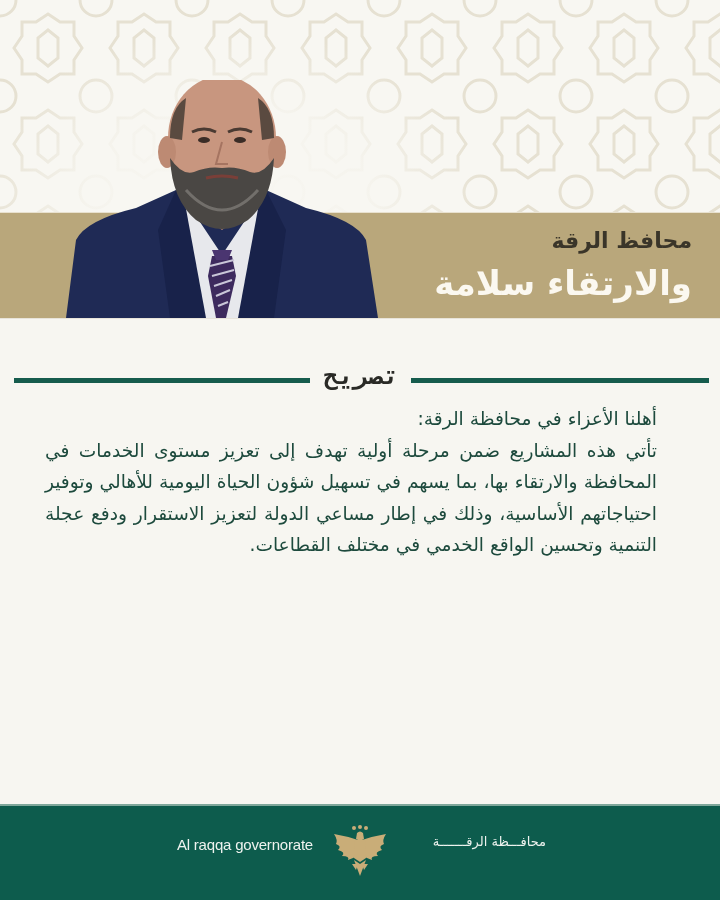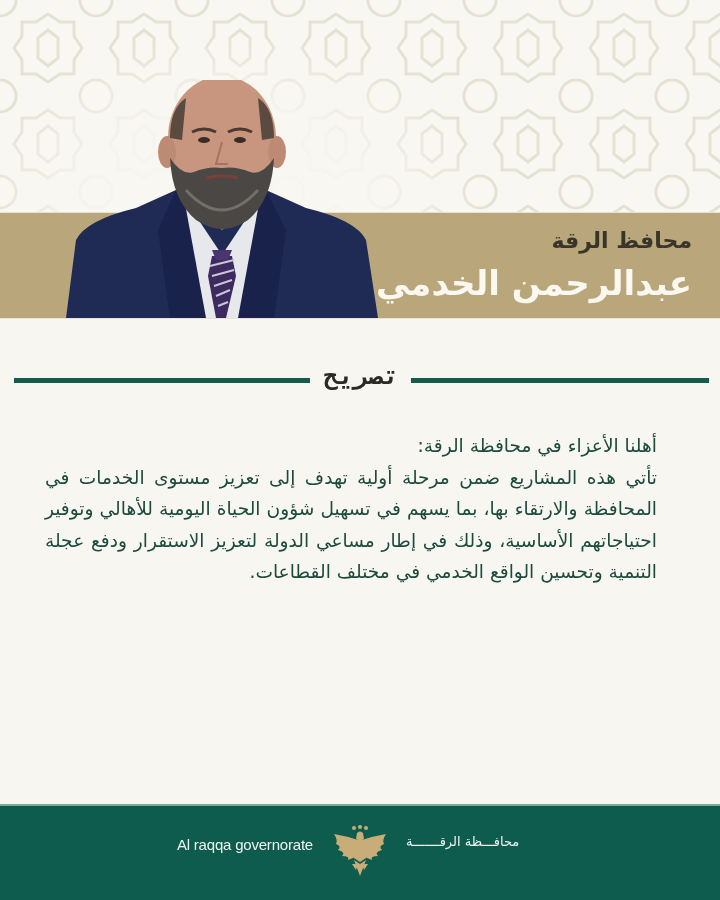--- a/index.html
+++ b/index.html
@@ -69,35 +69,35 @@
     }
 
     
     .statement {
       position: absolute; right: 63px; top: 403px; width: 612px;
       direction: rtl; text-align: justify; text-align-last: right;
       font-family: "DejaVu Sans", sans-serif; font-size: 18.6px; line-height: 31.6px;
       color: #1d4a3d;
     }
     .statement p { margin: 0; }
-    .statement .greeting { text-align: center; margin-top: 27px; }
+    .statement .greeting { text-align: center; }
 
     
     .footer {
       position: absolute; left: 0; top: 806px; width: 720px; height: 94px;
       background: #0d5c4d;
     }
     .footer-top-edge { position: absolute; left: 0; top: 804px; width: 720px; height: 2px; background: #7fa79b; }
     .footer-en {
       position: absolute; left: 130px; top: 30px; width: 183px; text-align: right;
       font-family: "Liberation Sans", sans-serif; font-size: 15px; color: #eef3ef;
       direction: ltr; letter-spacing: -0.2px;
     }
     .footer-ar {
-      position: absolute; left: 406px; top: 28px; width: 140px; text-align: left;
+      position: absolute; left: 406px; top: 28px; width: 140px; text-align: right;
       font-family: "DejaVu Sans", sans-serif; font-size: 13px; color: #eef3ef;
       direction: rtl;
     }
     .footer-eagle { position: absolute; left: 330px; top: 18px; width: 60px; height: 54px; }
   </style>
 </head>
 <body>
 
 <div class="poster">
 
@@ -157,21 +157,21 @@
       <path d="M156,62 L150,84 L162,84" stroke="#a57461" stroke-width="2" fill="none"></path>
 
       <path d="M104,78 Q106,120 130,140 Q156,158 182,140 Q206,120 208,78 Q196,96 184,92 Q170,86 156,88 Q142,86 128,92 Q116,96 104,78 Z" fill="#4a4744"></path>
       <path d="M120,110 Q156,150 192,110" stroke="#8d8a86" stroke-width="3" fill="none" opacity="0.6"></path>
       <path d="M140,98 Q156,94 172,98" stroke="#7a3f38" stroke-width="3" fill="none"></path>
     </svg>
   </div>
 
   <div class="title-block">
     <div class="role">محافظ الرقة</div>
-    <div class="name">عبدالرحمن الخدمي</div>
+    <div class="name">والارتقاء سلامة</div>
   </div>
 
   <div class="heading-row">
     <div class="heading-line left"></div>
     <div class="heading-text">تصريح</div>
     <div class="heading-line right"></div>
   </div>
 
   <div class="statement">
     <p class="greeting">أهلنا الأعزاء في محافظة الرقة:</p>

